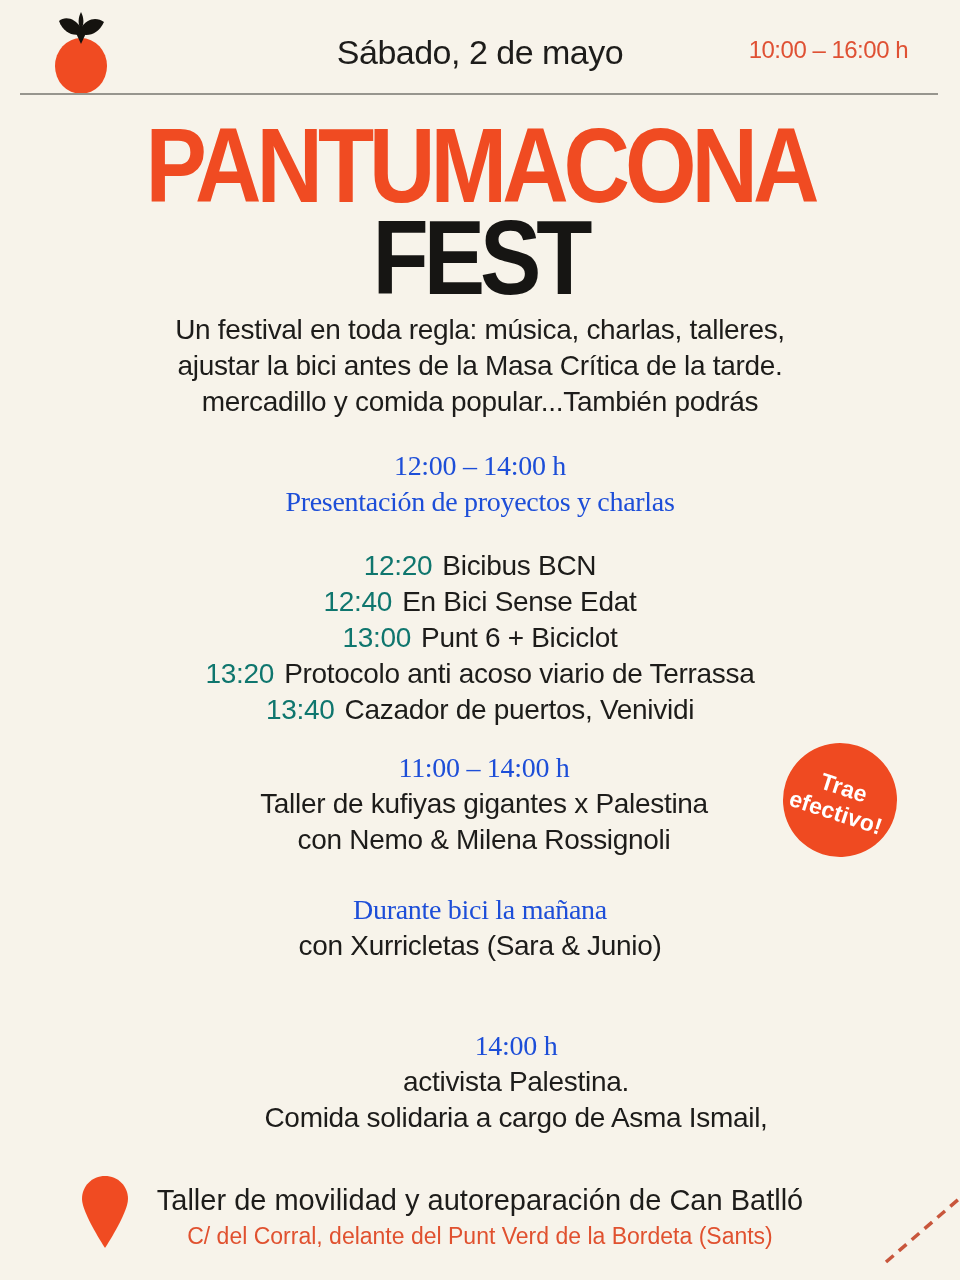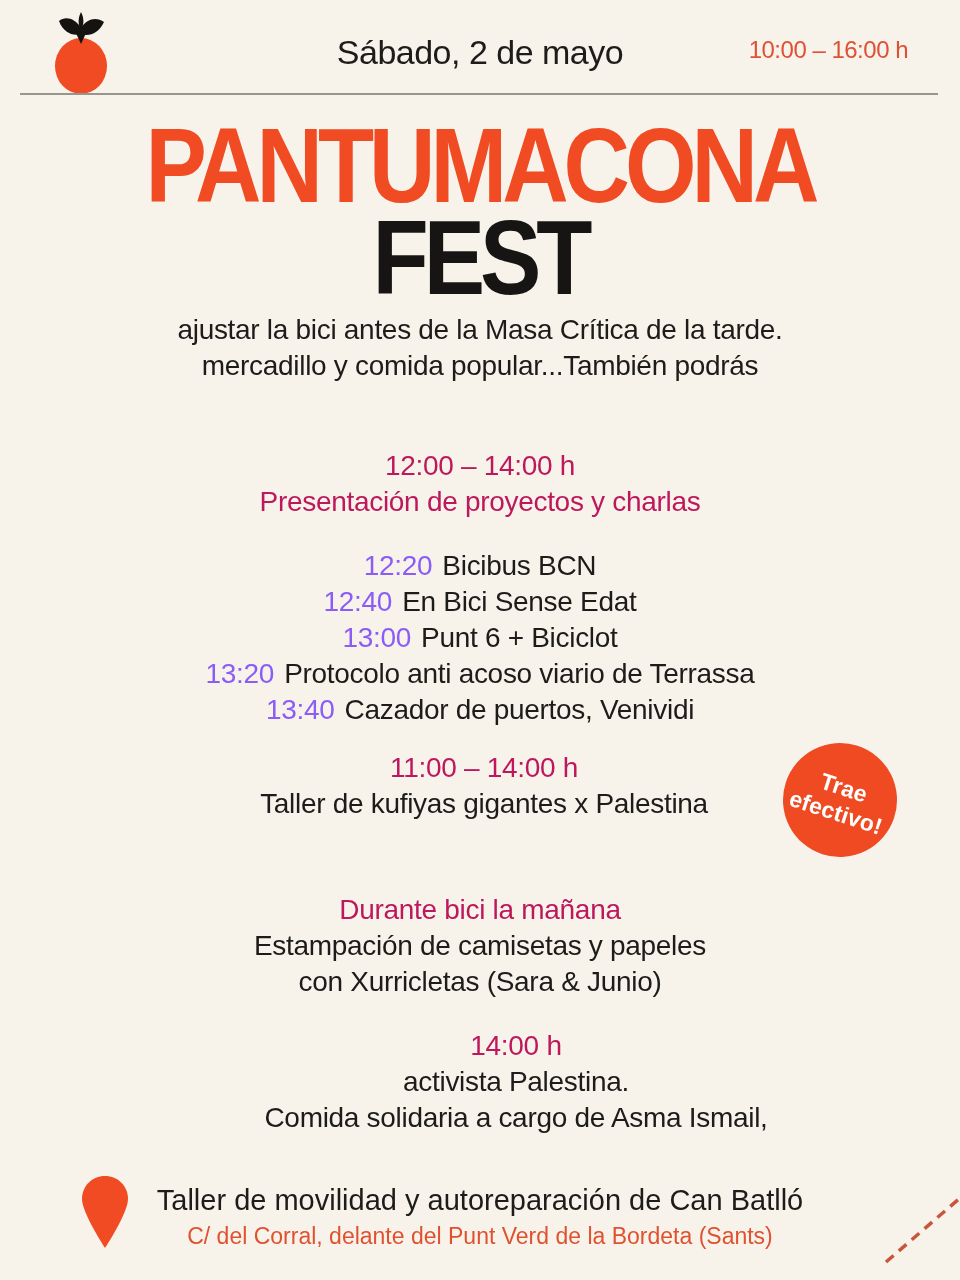--- a/index.html
+++ b/index.html
@@ -52,24 +52,24 @@
     transform: scaleY(1.15);
     transform-origin: center top;
     line-height: 92px;
   }
   .title-1 { top: 112px; color: #F04B22; }
   .title-2 { top: 204px; color: #161513; }
 
   
   .body-line { font-size: 28px; line-height: 36px; letter-spacing: -0.3px; }
   .intro { top: 312px; }
-  .orange { color: #be185d; }
+  .orange { color: #1d4ed8; font-family: Liberation Serif, serif; }
   .sec-talks { top: 448px; line-height: 35px; }
   .schedule { top: 548px; line-height: 34.5px; }
-  .schedule .time { color: #8b5cf6; margin-right: 10px; margin-top: 48px; }
+  .schedule .time { color: #0f766e; margin-right: 10px; margin-top: 48px; }
   .sec-kufiyas { top: 750px; line-height: 35px; padding-left: 8px; }
   .sec-morning { top: 892px; line-height: 36px; }
   .sec-lunch { top: 1028px; line-height: 36px; margin-left: 36px; }
 
   
   .badge {
     position: absolute;
     left: 783px;
     top: 743px;
     width: 114px;
@@ -121,52 +121,53 @@
   </svg>
   <div class="abs header-date">Sábado, 2 de mayo</div>
   <div class="header-time">10:00 – 16:00 h</div>
   <div class="header-divider"></div>
 </div>
 
 <div class="abs title-line title-1">PANTUMACONA</div>
 <div class="abs title-line title-2">FEST</div>
 
 <div class="abs intro">
+  <div class="body-line">Un festival en toda regla: música, charlas, talleres,</div>
   <div class="body-line">ajustar la bici antes de la Masa Crítica de la tarde.</div>
   <div class="body-line">mercadillo y comida popular...También podrás</div>
 </div>
 
 <div class="abs sec-talks">
   <div class="body-line orange">12:00 – 14:00 h</div>
   <div class="body-line orange">Presentación de proyectos y charlas</div>
 </div>
 
 <div class="abs schedule">
   <div class="body-line"><span class="time">12:20</span><span>Bicibus BCN</span></div>
   <div class="body-line"><span class="time">12:40</span><span>En Bici Sense Edat</span></div>
   <div class="body-line"><span class="time">13:00</span><span>Punt 6 + Biciclot</span></div>
   <div class="body-line"><span class="time">13:20</span><span>Protocolo anti acoso viario de Terrassa</span></div>
   <div class="body-line"><span class="time">13:40</span><span>Cazador de puertos, Venividi</span></div>
 </div>
 
 <div class="abs sec-kufiyas">
   <div class="body-line orange">11:00 – 14:00 h</div>
   <div class="body-line">Taller de kufiyas gigantes x Palestina</div>
+  <div class="body-line">con Nemo &amp; Milena Rossignoli</div>
 </div>
 
 <div class="badge">
   <div class="badge-text">
     <div>Trae</div>
     <div>efectivo!</div>
   </div>
 </div>
 
 <div class="abs sec-morning">
   <div class="body-line orange">Durante bici la mañana</div>
-  <div class="body-line">Estampación de camisetas y papeles</div>
   <div class="body-line">con Xurricletas (Sara &amp; Junio)</div>
 </div>
 
 <div class="abs sec-lunch">
   <div class="body-line orange">14:00 h</div>
   <div class="body-line">activista Palestina.</div>
   <div class="body-line">Comida solidaria a cargo de Asma Ismail,</div>
 </div>
 
 <div>

